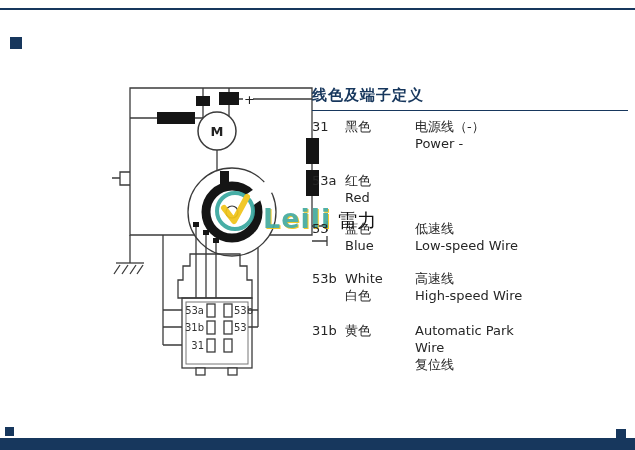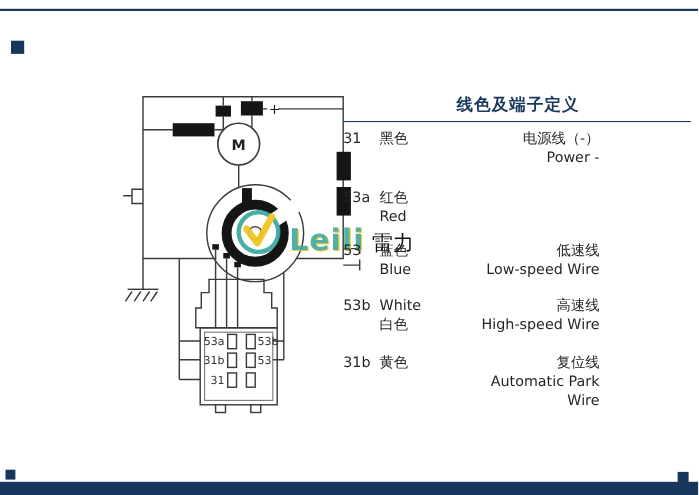--- a/index.html
+++ b/index.html
@@ -24,31 +24,31 @@
     display: flex; align-items: flex-end; gap: 5px;
     opacity: 0.93; pointer-events: none;
   }
   .wm-name {
     font-size: 27px; font-weight: bold; color: #45ab9f;
     text-shadow: 1px 1px 0 #f0c419; letter-spacing: 1px;
   }
   .wm-cn { font-size: 19px; font-weight: normal; color: #000000; margin-left: 2px; }
 
   .legend { position: absolute; left: 312px; top: 86px; width: 318px; height: 310px; }
-  .legend-title { font-size: 15px; font-weight: bold; color: #17375d; letter-spacing: 1px; text-align: center; }
+  .legend-title { font-size: 15px; font-weight: bold; color: #17375d; letter-spacing: 1px; }
   .legend-rule { position: absolute; left: 0; top: 24px; width: 316px; height: 1px; background: #17375d; }
   .lrow { position: absolute; left: 0; display: flex; font-size: 13px; line-height: 17px; }
   .lrow.r0 { top: 32px; }
   .lrow.r1 { top: 86px; }
   .lrow.r2 { top: 134px; }
   .lrow.r3 { top: 184px; }
   .lrow.r4 { top: 236px; }
   .lterm { width: 33px; }
   .lcolor { width: 70px; }
-  .lfunc { width: 130px; text-align: right; }
+  .lfunc { width: 130px; }
 </style>
 </head>
 <body>
 
 <div class="canvas">
 
   <div class="top-rule"></div>
   <div class="mark tl"></div>
 
   <svg class="diagram-svg" width="635" height="450" viewBox="0 0 635 450">
@@ -189,22 +189,22 @@
         <div>High-speed Wire</div>
       </div>
     </div>
 
     <div class="lrow r4">
       <div class="lterm">31b</div>
       <div class="lcolor">
         <div>黄色</div>
       </div>
       <div class="lfunc">
+        <div>Automatic Park Wire</div>
         <div>复位线</div>
-        <div>Automatic Park Wire</div>
       </div>
     </div>
   </div>
 
   <div class="bottom-bar"></div>
   <div class="mark bl"></div>
   <div class="mark br"></div>
 
 </div>
 

